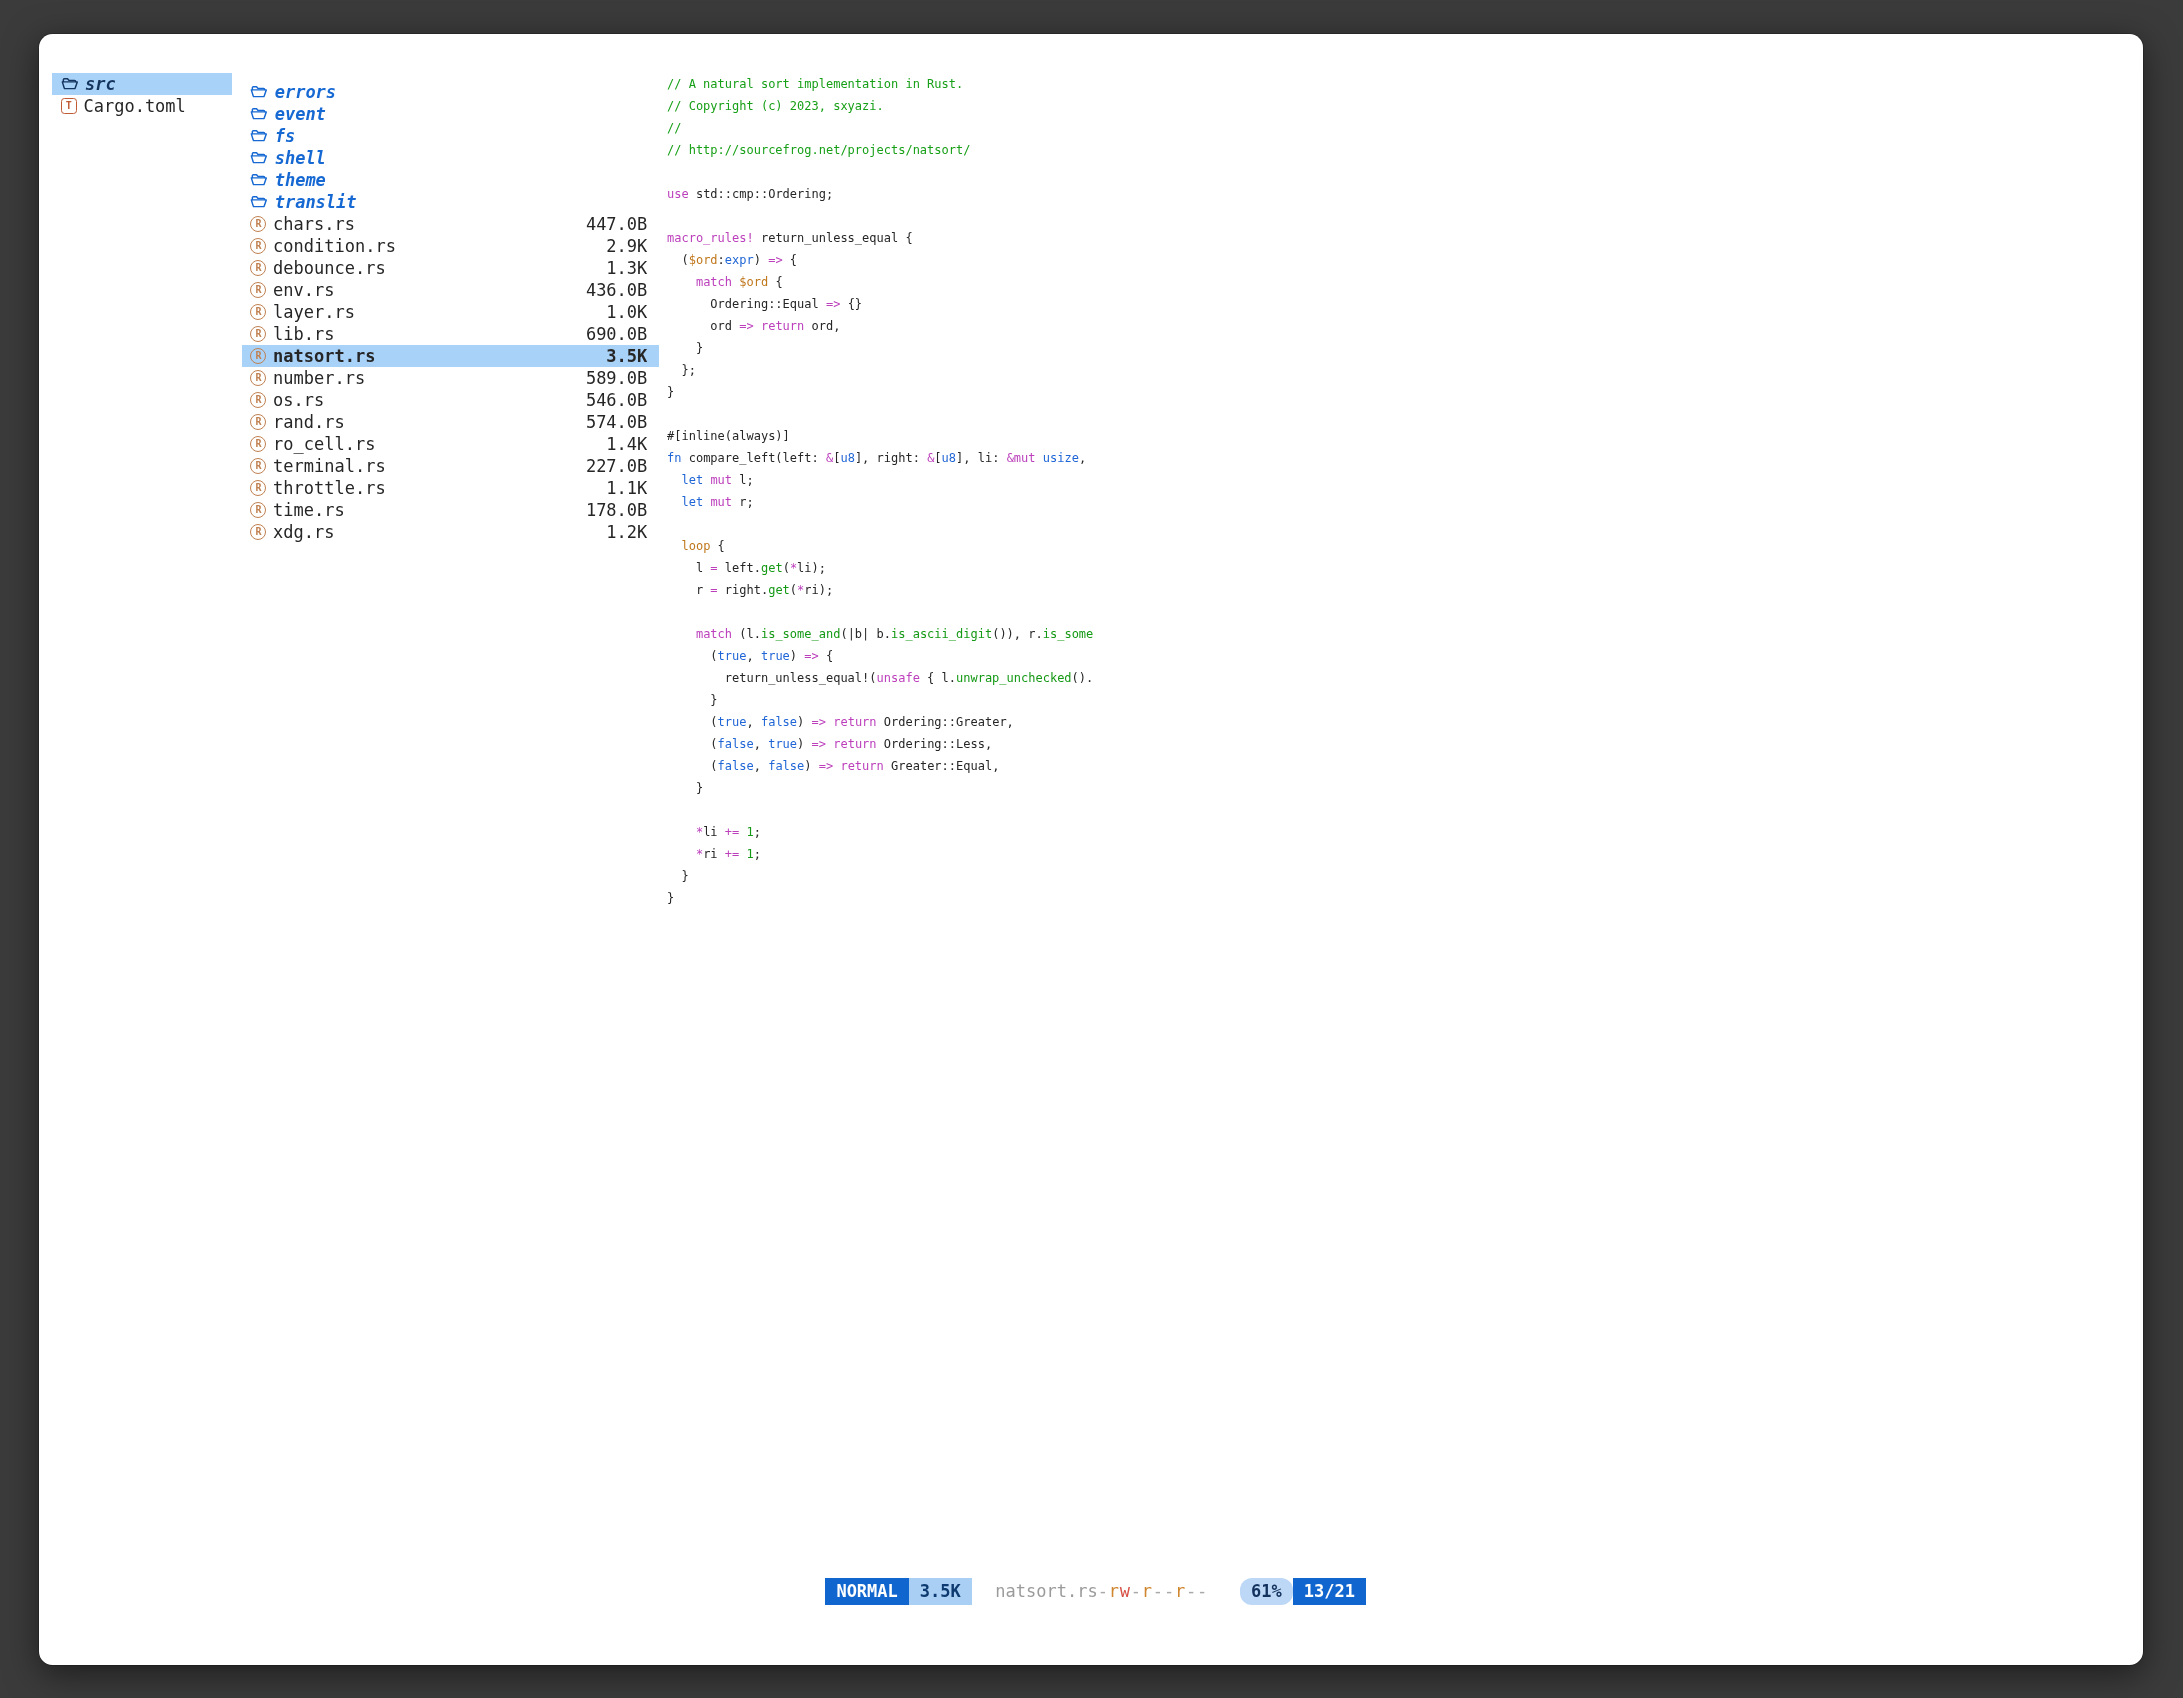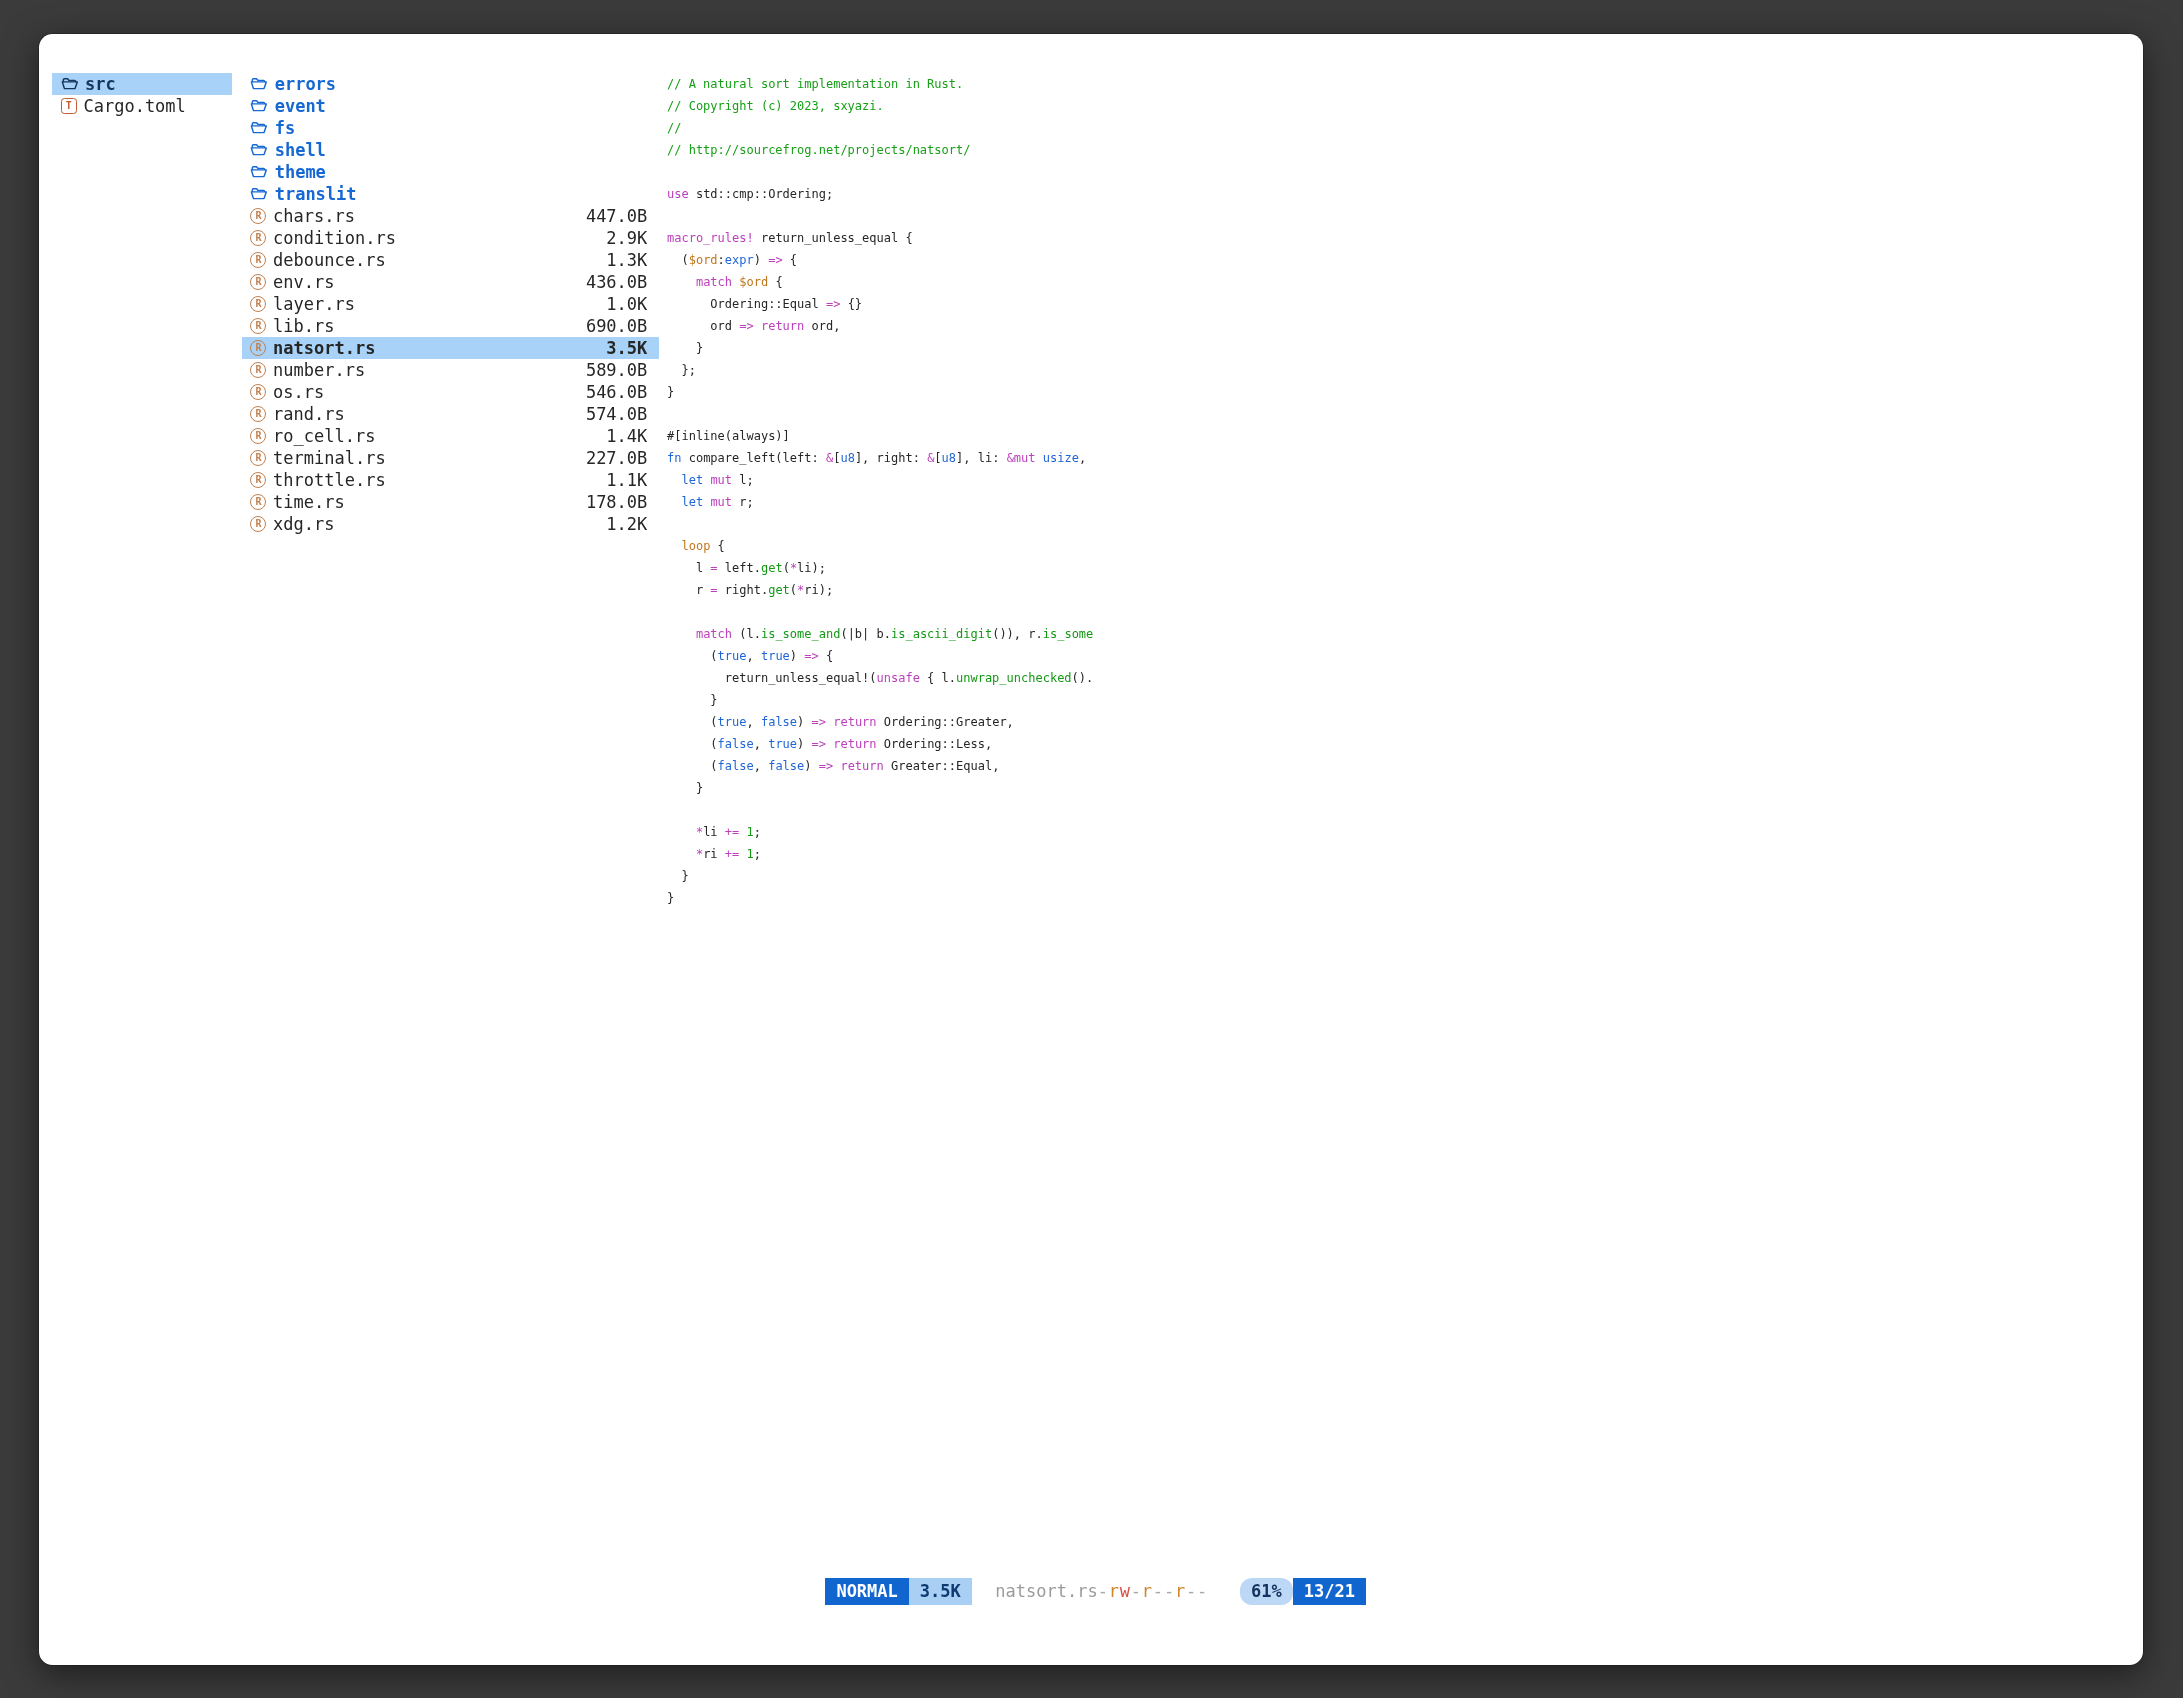--- a/index.html
+++ b/index.html
@@ -11,31 +11,31 @@
     overflow:hidden;
   }
   .window {
     position:absolute; left:39px; top:34px; width:2104px; height:1631px;
     background:#ffffff; border-radius:13.4px;
     box-shadow:0 8.4px 34px rgba(0,0,0,.5), 0 0 0 0.8px rgba(0,0,0,.25);
     overflow:hidden;
   }
   .pane { position:absolute; top:39px; }
   .pane-parent  { left:13.4px;  width:180px; }
-  .pane-current { left:203px; width:417px; }
+  .pane-current { left:203px; width:417px;margin-top:8px; }
   .pane-preview { left:628px; width:1175px; }
 
   .file-row {
     height:22px; display:flex; align-items:center;
     font-size:17px; line-height:22px; color:#262626;
     padding:0 11.7px 0 8.4px; white-space:pre;
   }
   .file-row.selected { background:var(--selection,#a9d2f8); }
   .file-row .ficon { margin-right:6.7px; flex:0 0 auto; }
-  .name-folder { color:var(--folder,#1668d2); font-weight:bold; }
+  .name-folder { color:var(--folder,#1668d2); font-weight:bold;font-style:italic; }
   .selected .name-folder { color:#14355f; }
   .selected .name-file { font-weight:bold; }
   .file-size { margin-left:auto; }
   .selected .file-size { font-weight:bold; }
 
   .icon-folder { display:inline-flex; color:var(--folder,#1668d2); }
   .selected .icon-folder { color:#14355f; }
   .badge-ficon {
     display:inline-flex; align-items:center; justify-content:center;
     width:16px; height:16px; font-weight:bold; font-size:10px;

